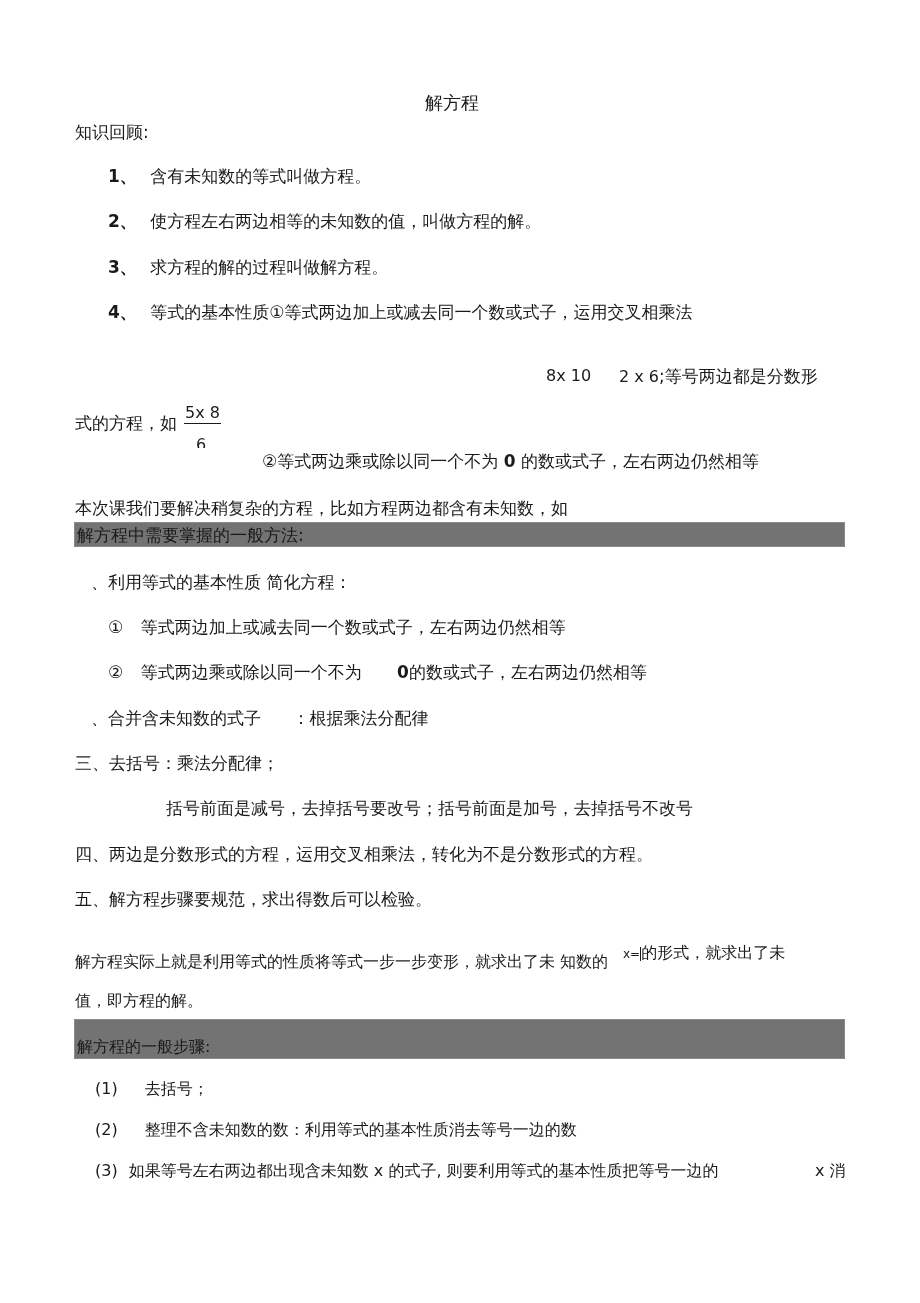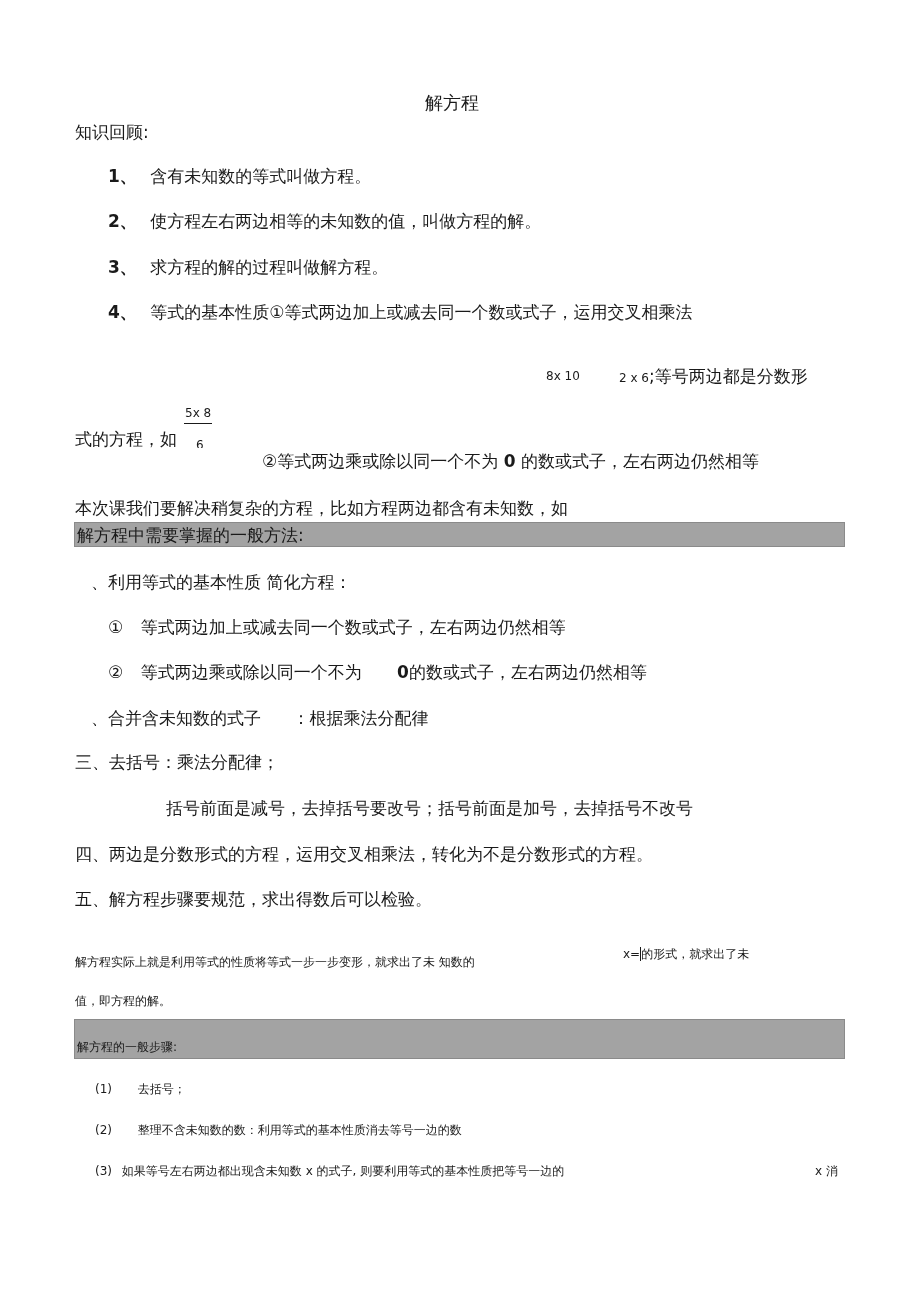--- a/index.html
+++ b/index.html
@@ -3,26 +3,26 @@
   <meta charset="utf-8">
   <style>
     html, body { margin: 0; padding: 0; background: #ffffff; }
     body {
       width: 920px; height: 1303px; position: relative; overflow: hidden;
       font-family: "DejaVu Sans", "Liberation Sans", sans-serif;
       color: #1a1a1a;
     }
     .abs { position: absolute; white-space: nowrap; }
     .t13 { font-size: 17px; line-height: 16px; }
-    .t15 { font-size: 12px; line-height: 18px; }
+    .t15 { font-size: 16px; line-height: 18px; }
     .title { font-size: 18px; line-height: 22px; }
     .bold { font-weight: bold; }
     .box {
       position: absolute; border: 1px solid #8a8a8a; box-sizing: border-box;
-      background: #a3a3a3;
+      background: #737373;
     }
     .box span { position: absolute; left: 2px; }
     .frac-num {
       border-bottom: 1px solid #1a1a1a; padding: 0 1px 1px 1px;
     }
     .xeq { font-size: 12px; }
     .xeq .bar { display: inline-block; width: 1px; height: 14px; background:#1a1a1a; vertical-align: -3px; }
   </style>
 </head>
 <body>
@@ -48,21 +48,21 @@
   <div class="abs t13" style="left:108px; top:304px;">
     <span class="bold">4、</span>
     <span style="margin-left:8px;">等式的基本性质①等式两边加上或减去同一个数或式子，运用交叉相乘法</span>
   </div>
 
   <div class="abs t15" style="left:546px; top:367px;">8x 10</div>
   <div class="abs" style="left:619px; top:367px;">
     <span class="t15">2 x 6</span><span class="t13">;等号两边都是分数形</span>
   </div>
 
-  <div class="abs t13" style="left:75px; top:415px;margin-top:16px;">式的方程，如</div>
+  <div class="abs t13" style="left:75px; top:415px;">式的方程，如</div>
   <div class="abs t15 frac-num" style="left:184px; top:404px;">5x 8</div>
   <div class="abs t15" style="left:196px; top:436px; height:12px; overflow:hidden;">6</div>
 
   <div class="abs t13" style="left:262px; top:453px;">
     <span>②等式两边乘或除以同一个不为 </span><span class="bold">0</span><span> 的数或式子，左右两边仍然相等</span>
   </div>
 
   <div class="abs t13" style="left:75px; top:500px;">本次课我们要解决稍复杂的方程，比如方程两边都含有未知数，如</div>
 
   <div class="box" style="left:74px; top:522px; width:771px; height:25px;">
@@ -80,21 +80,21 @@
     <span>②</span>
     <span style="margin-left:12px;">等式两边乘或除以同一个不为</span>
     <span class="bold" style="margin-left:30px;">0</span><span>的数或式子，左右两边仍然相等</span>
   </div>
 
   <div class="abs t13" style="left:91px; top:710px;">
     <span>、合并含未知数的式子</span>
     <span style="margin-left:26px;">：根据乘法分配律</span>
   </div>
 
-  <div class="abs t13" style="left:75px; top:755px;font-family:Liberation Serif, serif;">三、去括号：乘法分配律；</div>
+  <div class="abs t13" style="left:75px; top:755px;">三、去括号：乘法分配律；</div>
   <div class="abs t13" style="left:166px; top:800px;">括号前面是减号，去掉括号要改号；括号前面是加号，去掉括号不改号</div>
 
   <div class="abs t13" style="left:75px; top:846px;">四、两边是分数形式的方程，运用交叉相乘法，转化为不是分数形式的方程。</div>
   <div class="abs t13" style="left:75px; top:891px;">五、解方程步骤要规范，求出得数后可以检验。</div>
 
   <div class="abs t15" style="left:75px; top:953px;">解方程实际上就是利用等式的性质将等式一步一步变形，就求出了未 知数的</div>
   <div class="abs" style="left:623px; top:943px;">
     <span class="xeq">x=</span><span class="xeq"><span class="bar"></span></span><span class="t15">的形式，就求出了未</span>
   </div>
   <div class="abs t15" style="left:75px; top:992px;">值，即方程的解。</div>

